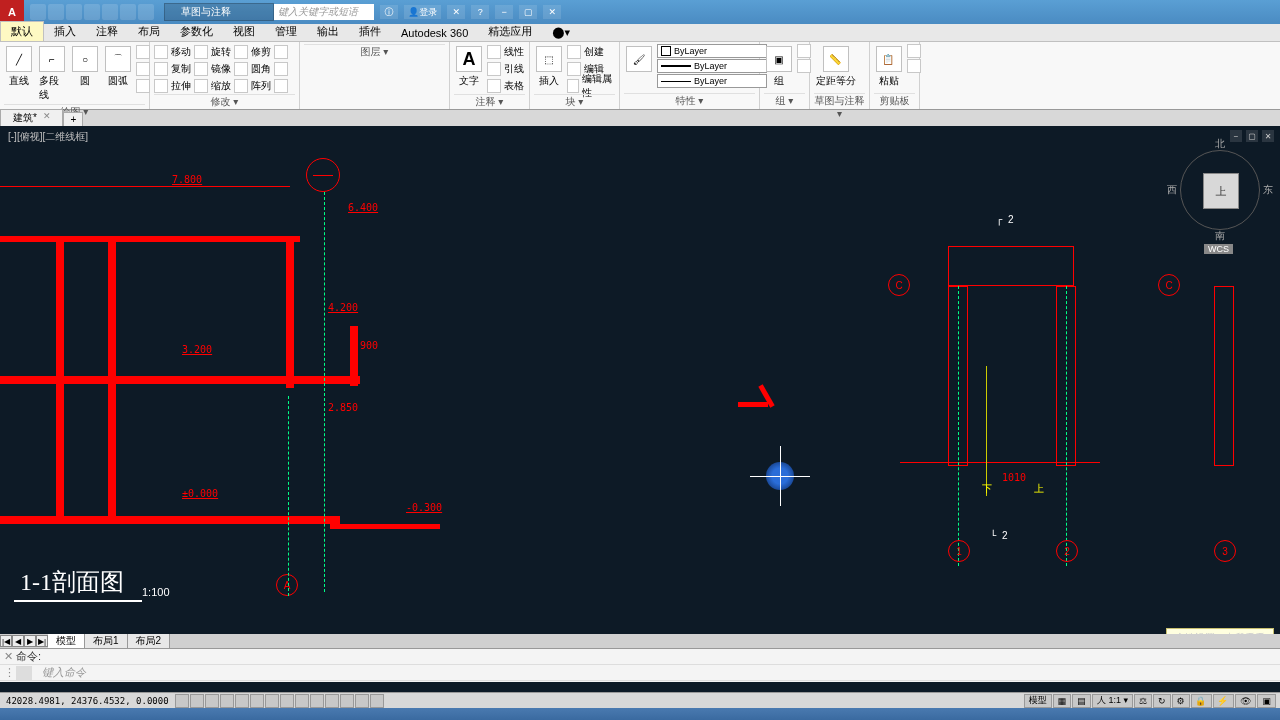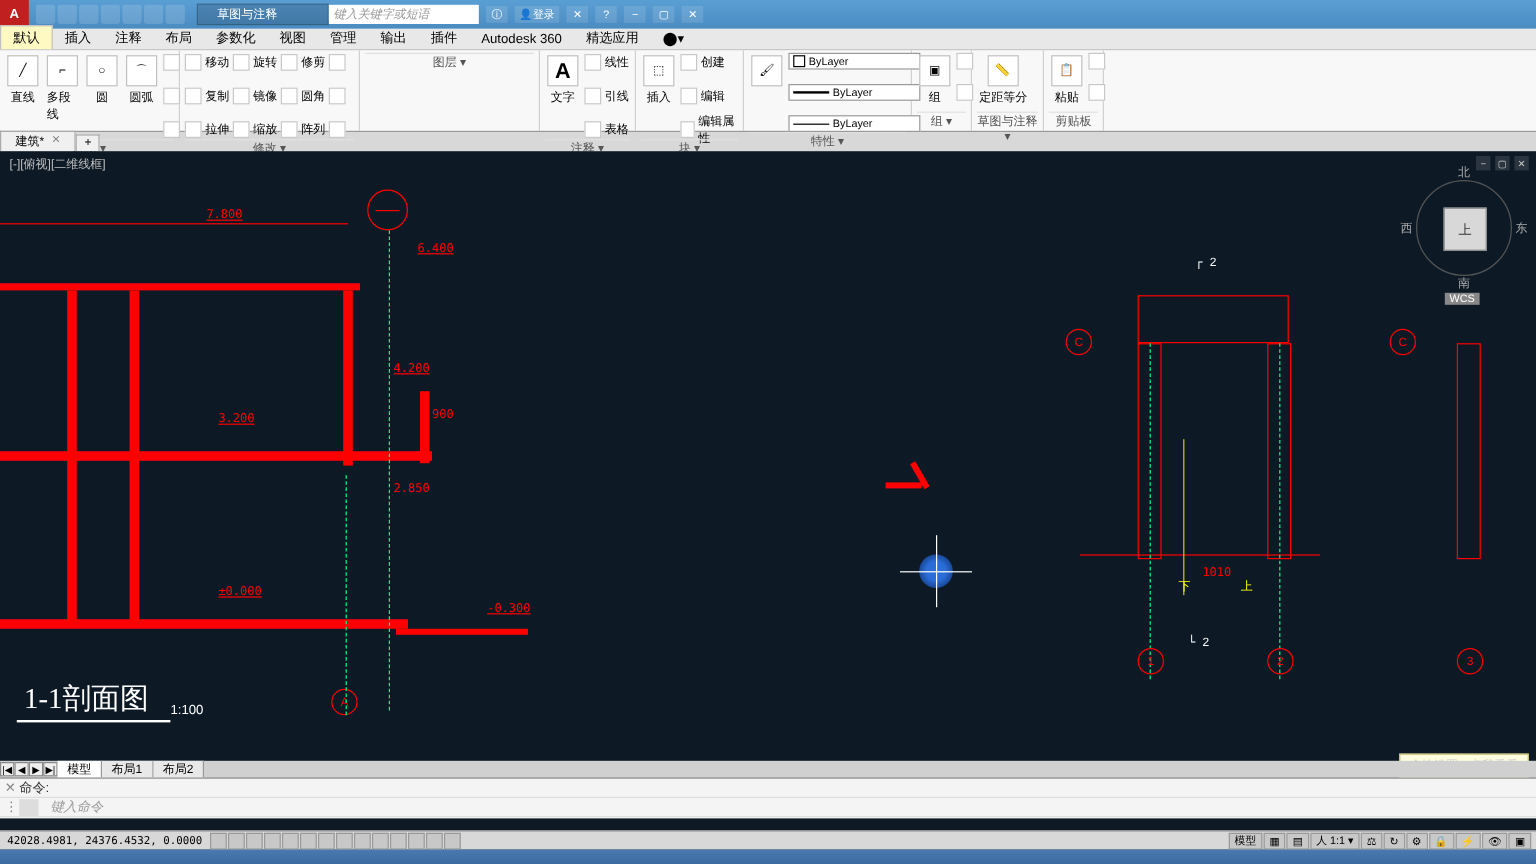--- a/index.html
+++ b/index.html
@@ -6,38 +6,38 @@
 body { width: 1280px; height: 720px; overflow: hidden; background: #f0f0f0; position: relative; }
 
 
 .titlebar { height: 24px; background: linear-gradient(#5a9fd4,#4a8bc2); display: flex; align-items: center; font-size: 11px; color: #fff; }
 .app-menu { width: 24px; height: 24px; background: #c02020; display: flex; align-items: center; justify-content: center; color: #fff; font-weight: bold; }
 .qat { display: flex; gap: 2px; padding: 0 6px; }
 .qat-btn { width: 16px; height: 16px; background: rgba(255,255,255,0.15); border-radius: 2px; }
 .workspace-dd { background: rgba(0,0,0,0.15); padding: 1px 16px; font-size: 10px; border: 1px solid rgba(0,0,0,0.2); margin-left: 4px; min-width: 110px; }
 .title-center { flex: 1; text-align: center; font-size: 11px; }
 .title-right { display: flex; align-items: center; gap: 6px; padding-right: 4px; }
-.search-box { width: 125px; height: 16px; background: #fff; font-size: 10px; color: #999; padding: 1px 4px; font-style: italic; }
+.search-box { width: 100px; height: 16px; background: #fff; font-size: 10px; color: #999; padding: 1px 4px; font-style: italic; }
 .win-btn { width: 18px; height: 14px; background: rgba(255,255,255,0.12); font-size: 9px; display: flex; align-items: center; justify-content: center; }
 
 
 .ribbon-tabs { height: 18px; background: #e8e8e8; display: flex; align-items: flex-end; font-size: 11px; border-bottom: 1px solid #c0c0c0; }
 .ribbon-tab { padding: 2px 10px; cursor: pointer; }
 .ribbon-tab.active { background: #fef9c3; border: 1px solid #c0c0c0; border-bottom: none; }
 
 
 .ribbon { height: 68px; background: #f8f8f8; display: flex; border-bottom: 1px solid #999; font-size: 10px; }
 .panel { border-right: 1px solid #d0d0d0; display: flex; flex-direction: column; padding: 2px 4px; }
 .panel-body { flex: 1; display: flex; gap: 3px; align-items: flex-start; }
 .panel-title { height: 14px; font-size: 10px; text-align: center; color: #555; border-top: 1px solid #e0e0e0; }
 .big-btn { display: flex; flex-direction: column; align-items: center; gap: 2px; padding: 2px; }
 .big-ico { width: 26px; height: 26px; border: 1px solid #c0c0c0; background: #fff; display: flex; align-items: center; justify-content: center; }
 .sm-row { display: flex; align-items: center; gap: 3px; height: 16px; }
 .sm-ico { width: 14px; height: 14px; border: 1px solid #c8c8c8; background: #fff; }
-.col3 { display: flex; flex-direction: column; gap: 12px; }
+.col3 { display: flex; flex-direction: column; gap: 1px; }
 .layer-dd { width: 100px; height: 16px; border: 1px solid #999; background: #fff; display: flex; align-items: center; padding: 0 3px; gap: 3px; }
 .prop-dd { width: 110px; height: 14px; border: 1px solid #999; background: #fff; display: flex; align-items: center; padding: 0 3px; gap: 3px; font-size: 9px; }
 
 
 .file-tabs { height: 16px; background: #d8d8d8; display: flex; align-items: flex-end; font-size: 10px; }
 .file-tab { background: #f0f0f0; padding: 1px 12px; border: 1px solid #aaa; border-bottom: none; display: flex; gap: 6px; }
 .file-tab .x { color: #888; font-size: 9px; }
 
 
 .drawing { position: absolute; top: 126px; left: 0; right: 0; height: 642px; background: #0d1a26; color: #ccc; overflow: hidden; }

